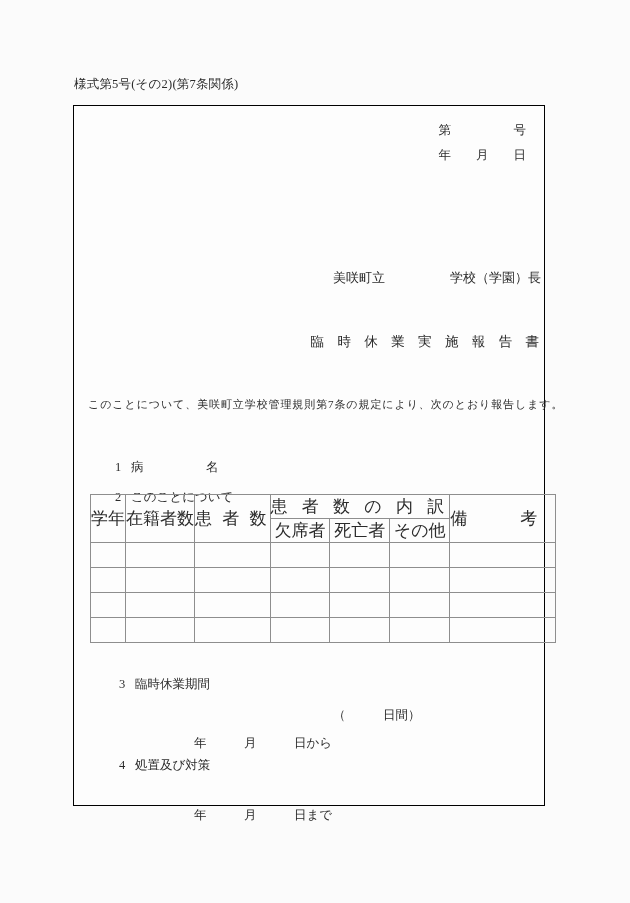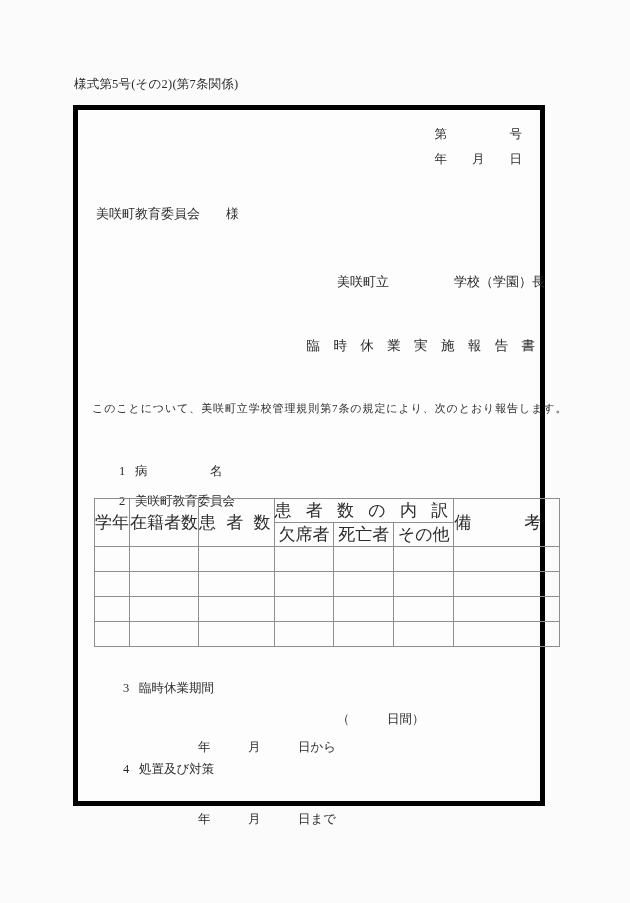--- a/index.html
+++ b/index.html
@@ -34,21 +34,21 @@
     white-space: nowrap;
   }
 
   
   .frame {
     position: absolute;
     left: 73px;
     top: 105px;
     width: 472px;
     height: 701px;
-    border: 5px solid #000000;
+    border: 1px solid #000000;
     box-sizing: border-box;
     background: #fdfdfd;
   }
 
   .inner {
     position: absolute;
     left: 0; top: 0;
     width: 100%; height: 100%;
   }
 
@@ -186,34 +186,33 @@
   <div class="form-no">様式第5号(その2)(第7条関係)</div>
 
   <div class="frame">
     <div class="inner">
 
       <div class="doc-meta">
         <div class="line">第　　　　　号</div>
         <div class="line">年　　月　　日</div>
       </div>
 
-      <div class="addressee">美咲町教育委員会　　様</div>
 
       <div class="sender">美咲町立　　　　　学校（学園）長</div>
 
       <div class="doc-title">臨 時 休 業 実 施 報 告 書</div>
 
       <div class="lead">このことについて、美咲町立学校管理規則第7条の規定により、次のとおり報告します。</div>
 
       <div class="sec sec-1">
         <span class="num">1</span><span>病　　　　　名</span>
       </div>
 
       <div class="sec sec-2">
-        <span class="num">2</span><span>美咲町教育委員会</span>
+        <span class="num">2</span><span>このことについて</span>
       </div>
 
       <div class="tbl-wrap">
         <table class="grid">
           <tbody>
             <tr class="hdr-top">
               <td class="c-grade" rowspan="2">学年</td>
               <td class="c-enroll" rowspan="2">在籍者数</td>
               <td class="c-patient sp2" rowspan="2">患 者 数</td>
               <td class="sp3" colspan="3">患 者 数 の 内 訳</td>

